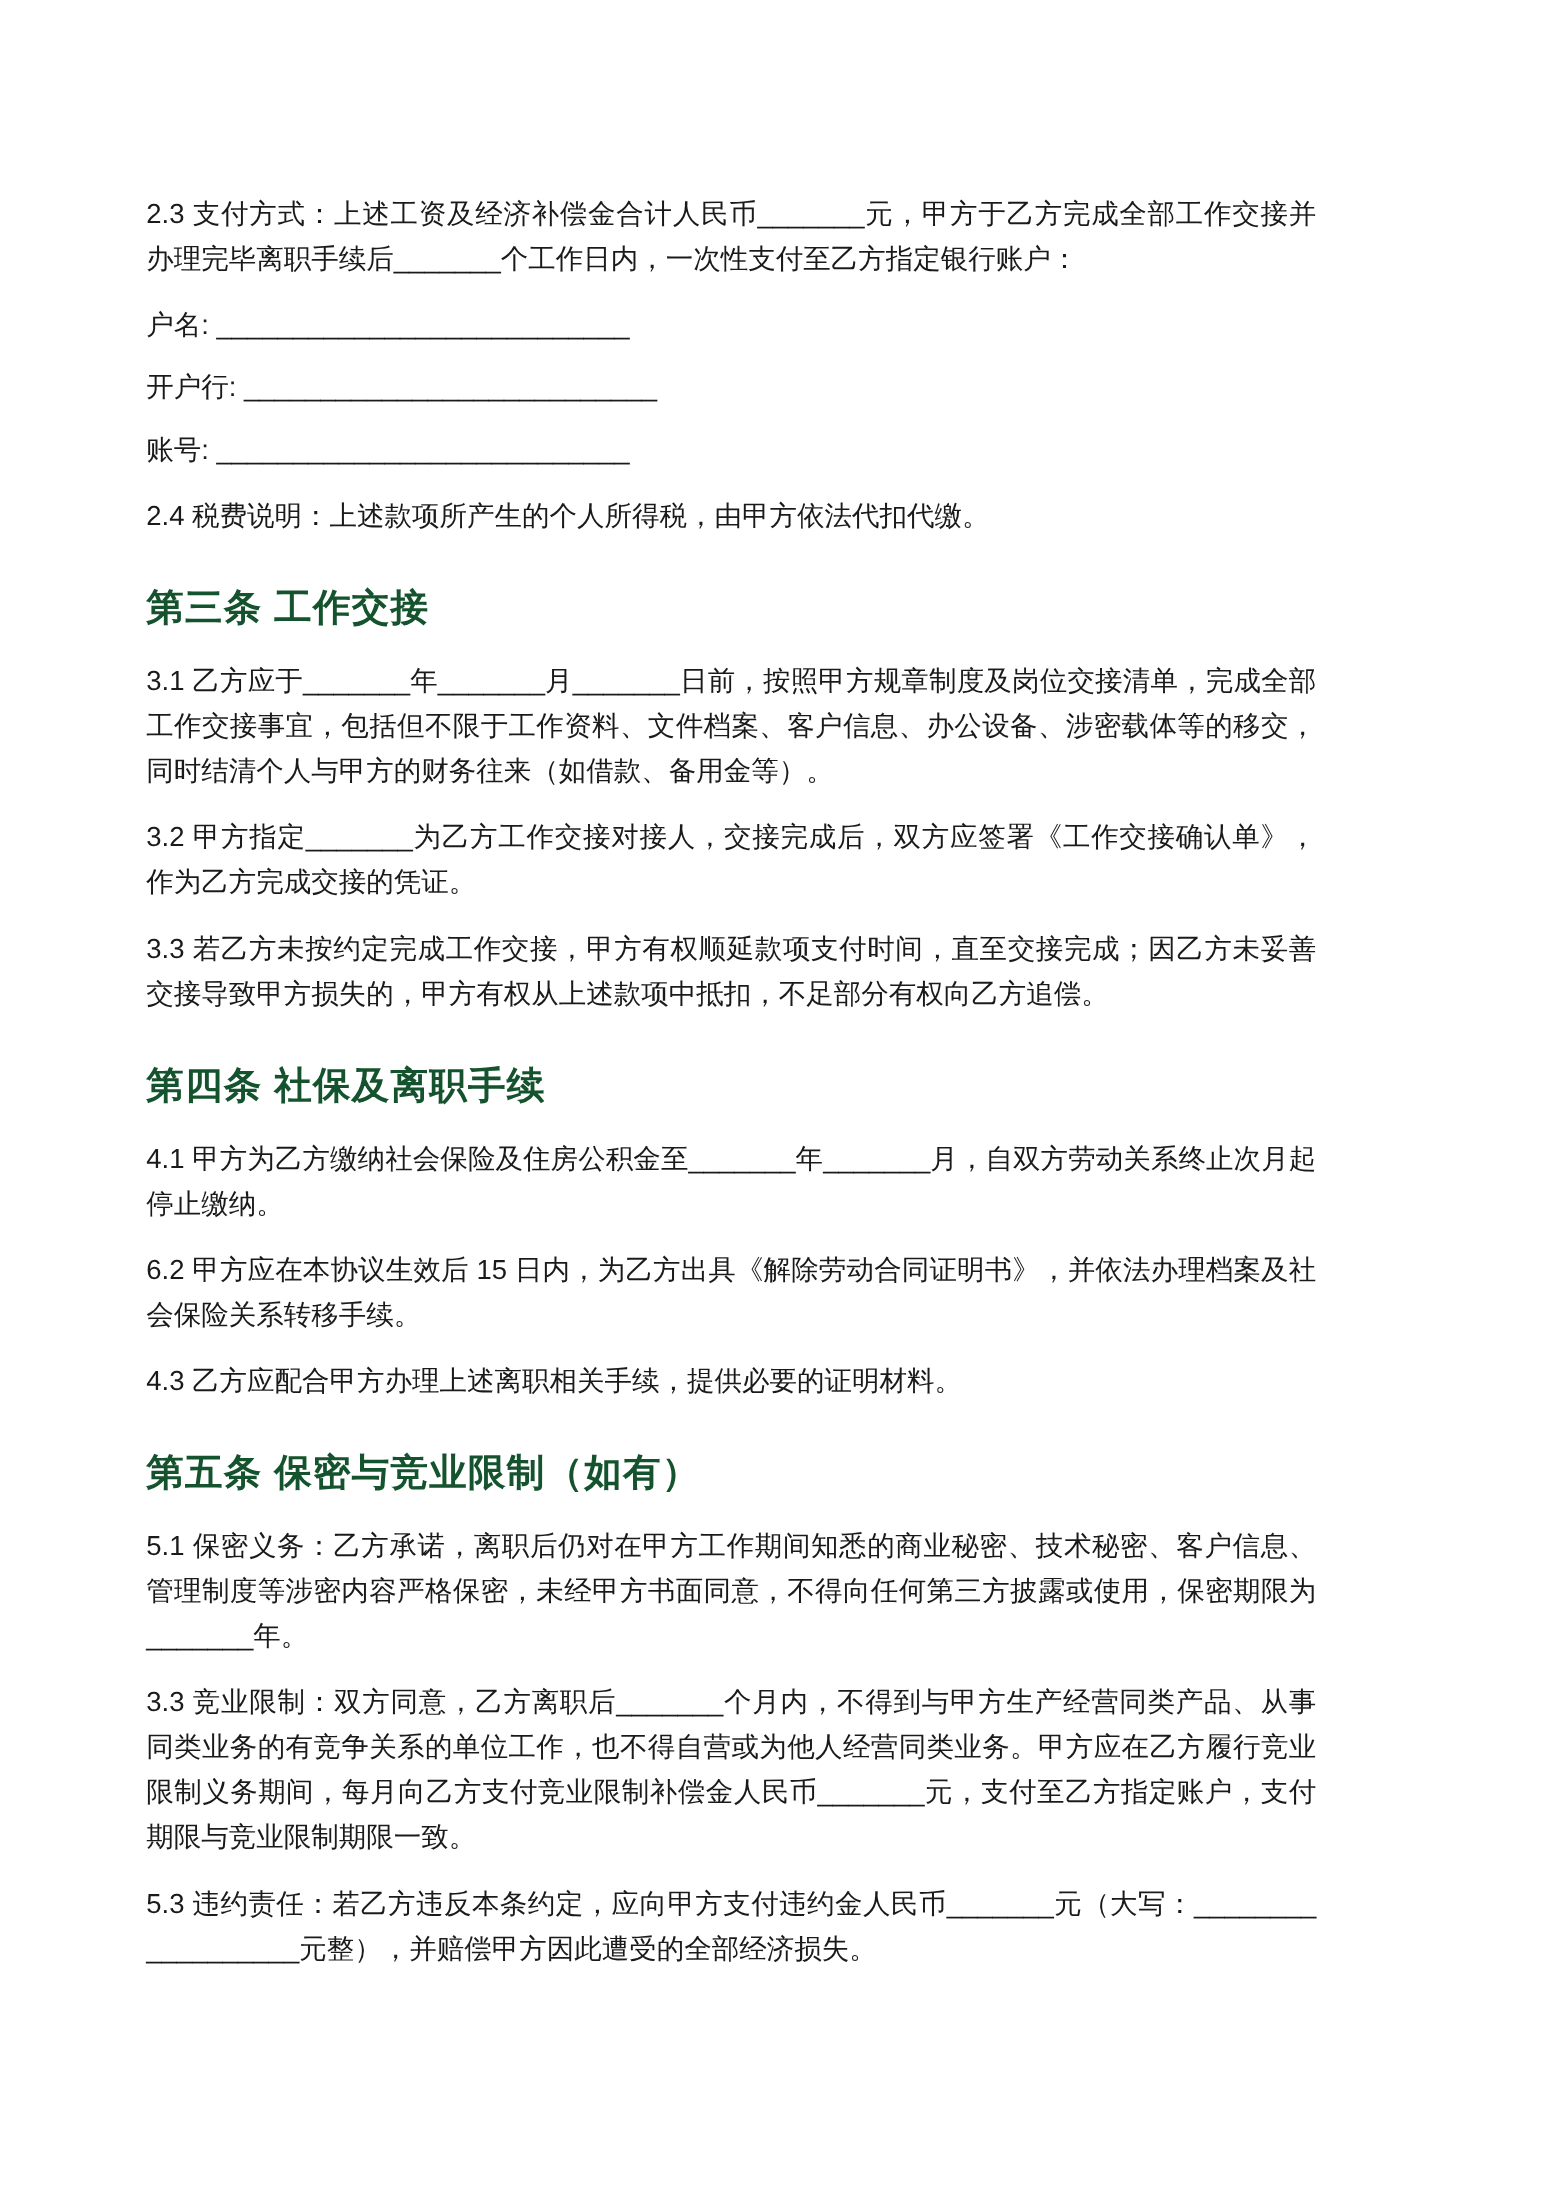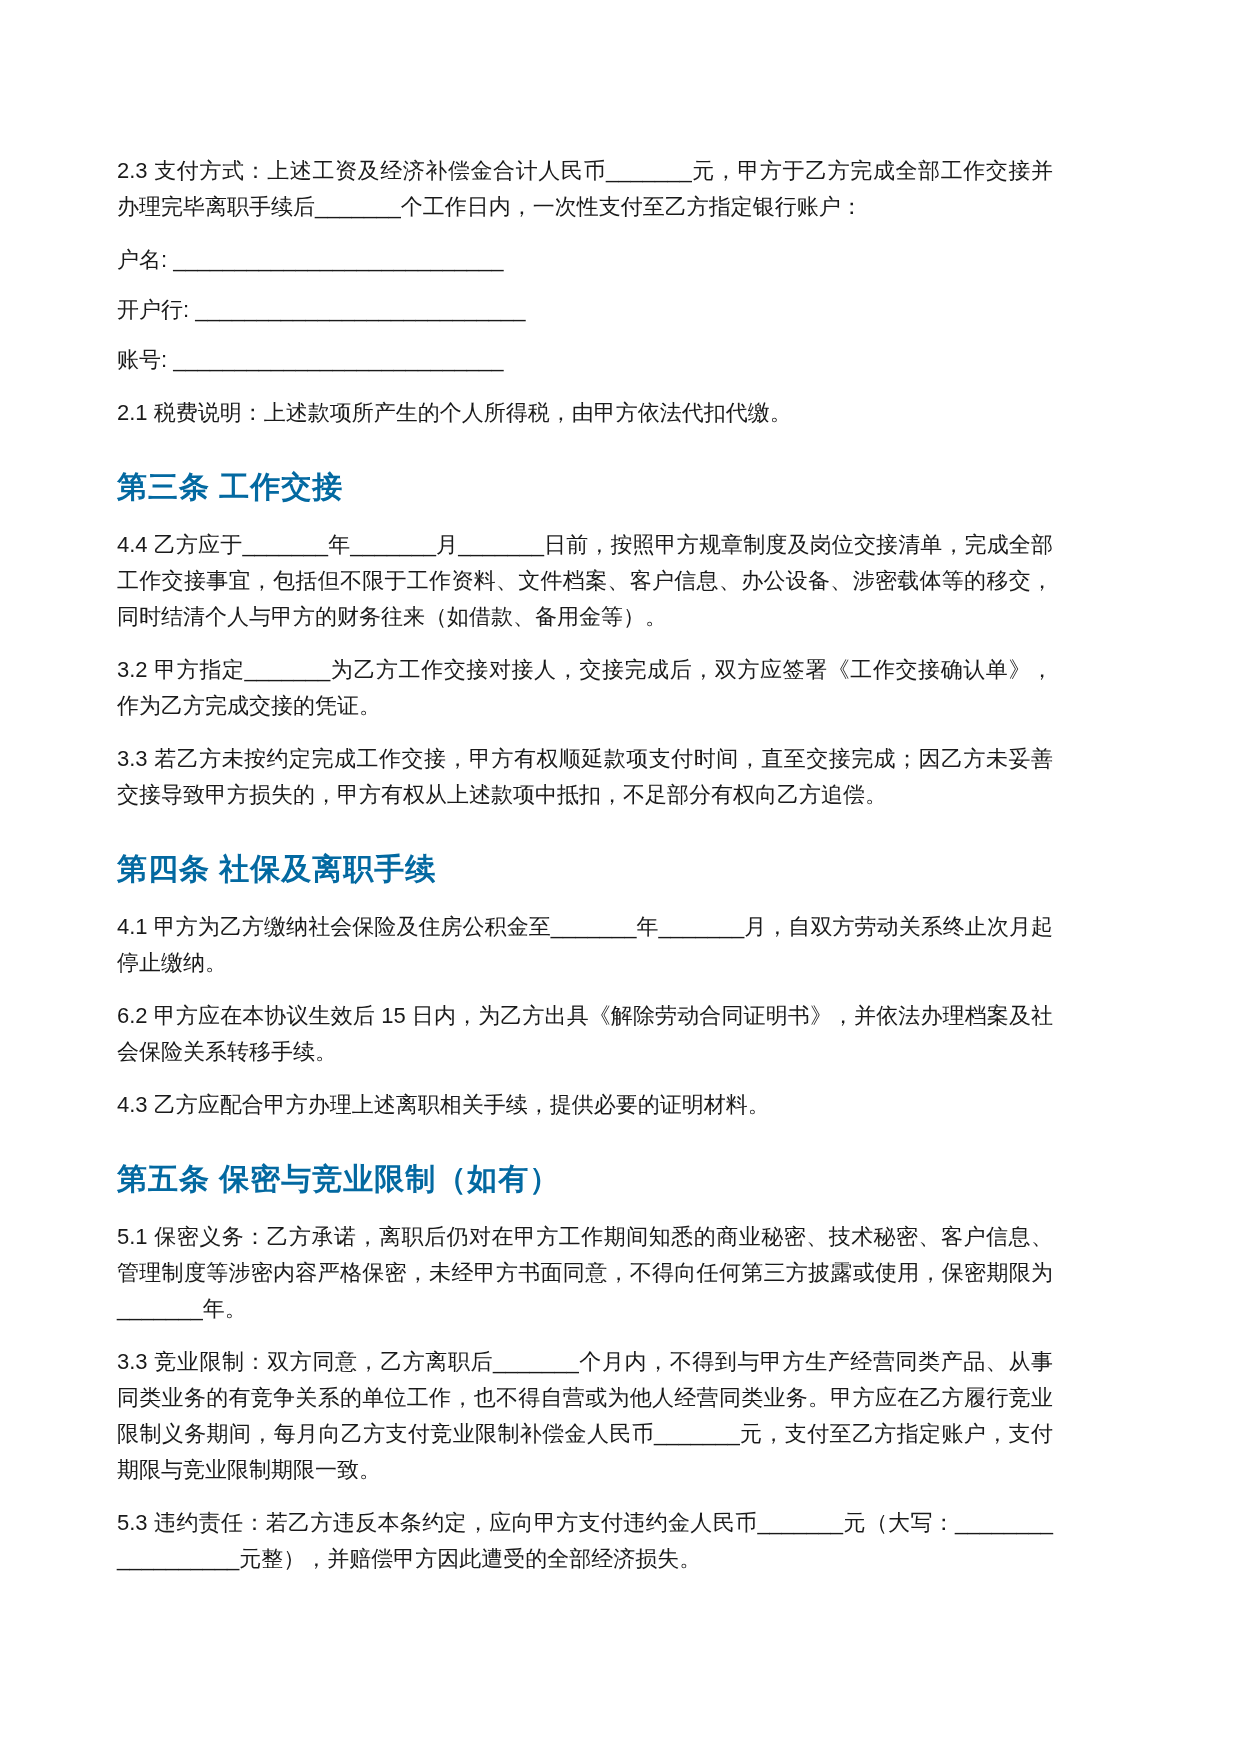--- a/index.html
+++ b/index.html
@@ -30,41 +30,41 @@
   .bank-row {
     font-size: 22px;
     line-height: 36px;
     margin: 14px 0;
     white-space: nowrap;
   }
   .heading {
     font-size: 30px;
     line-height: 44px;
     font-weight: bold;
-    color: #0369a1;
+    color: #14532d;
     margin: 34px 0 18px 0;
     letter-spacing: 1px;
   }
 </style>
 </head>
 <body>
 
 <div class="page">
 
   <p class="para">2.3 支付方式：上述工资及经济补偿金合计人民币_______元，甲方于乙方完成全部工作交接并办理完毕离职手续后_______个工作日内，一次性支付至乙方指定银行账户：</p>
 
   <p class="bank-row">户名: ___________________________</p>
   <p class="bank-row">开户行: ___________________________</p>
   <p class="bank-row">账号: ___________________________</p>
 
-  <p class="para">2.1 税费说明：上述款项所产生的个人所得税，由甲方依法代扣代缴。</p>
+  <p class="para">2.4 税费说明：上述款项所产生的个人所得税，由甲方依法代扣代缴。</p>
 
   <h2 class="heading">第三条 工作交接</h2>
 
-  <p class="para">4.4 乙方应于_______年_______月_______日前，按照甲方规章制度及岗位交接清单，完成全部工作交接事宜，包括但不限于工作资料、文件档案、客户信息、办公设备、涉密载体等的移交，同时结清个人与甲方的财务往来（如借款、备用金等）。</p>
+  <p class="para">3.1 乙方应于_______年_______月_______日前，按照甲方规章制度及岗位交接清单，完成全部工作交接事宜，包括但不限于工作资料、文件档案、客户信息、办公设备、涉密载体等的移交，同时结清个人与甲方的财务往来（如借款、备用金等）。</p>
   <p class="para">3.2 甲方指定_______为乙方工作交接对接人，交接完成后，双方应签署《工作交接确认单》，作为乙方完成交接的凭证。</p>
   <p class="para">3.3 若乙方未按约定完成工作交接，甲方有权顺延款项支付时间，直至交接完成；因乙方未妥善交接导致甲方损失的，甲方有权从上述款项中抵扣，不足部分有权向乙方追偿。</p>
 
   <h2 class="heading">第四条 社保及离职手续</h2>
 
   <p class="para">4.1 甲方为乙方缴纳社会保险及住房公积金至_______年_______月，自双方劳动关系终止次月起停止缴纳。</p>
   <p class="para">6.2 甲方应在本协议生效后 15 日内，为乙方出具《解除劳动合同证明书》，并依法办理档案及社会保险关系转移手续。</p>
   <p class="para">4.3 乙方应配合甲方办理上述离职相关手续，提供必要的证明材料。</p>
 
   <h2 class="heading">第五条 保密与竞业限制（如有）</h2>

